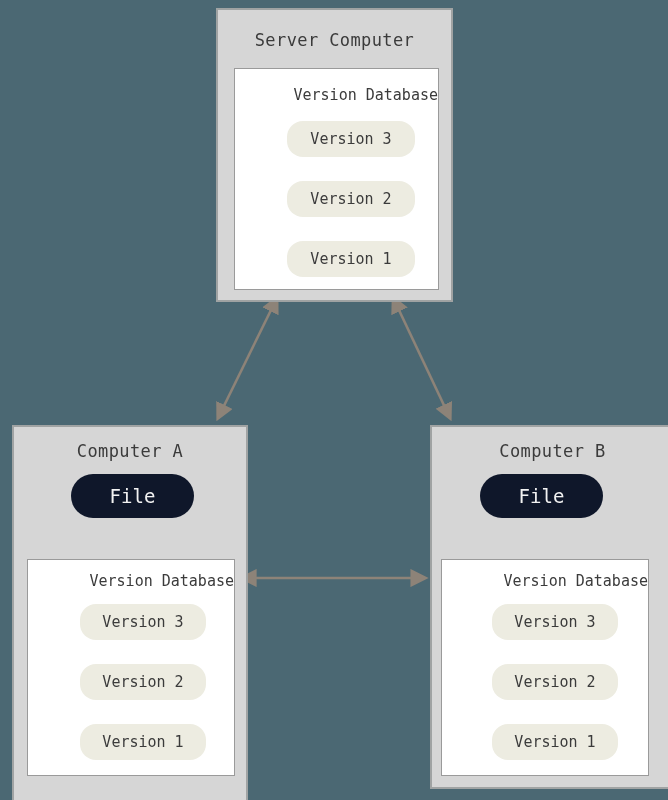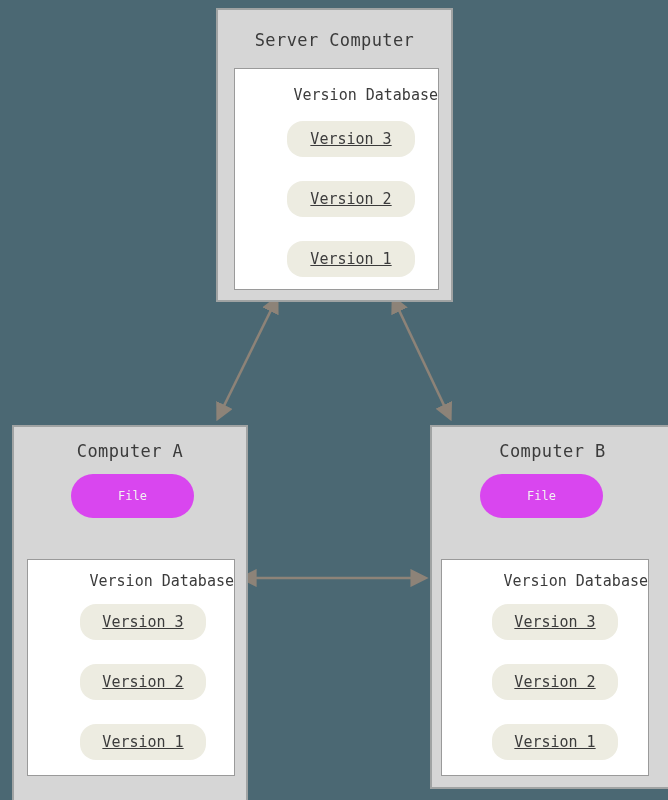--- a/index.html
+++ b/index.html
@@ -64,33 +64,32 @@
     position: absolute;
     background: #edece1;
     border-radius: 16px;
     color: #3b3b3b;
     display: flex;
     align-items: center;
     justify-content: center;
     font-size: 15px;
     white-space: nowrap;
     box-sizing: border-box;
-    text-decoration: underline;
   }
 
   
   .file-pill {
     position: absolute;
-    background: #d946ef;
+    background: #0f172a;
     border-radius: 22px;
     color: #f2f2f2;
     display: flex;
     align-items: center;
     justify-content: center;
-    font-size: 12px;
+    font-size: 19px;
     white-space: nowrap;
     box-sizing: border-box;
     text-align: center;
   }
 
   
   #server-panel { left: 216px; top: 8px; width: 237px; height: 294px; padding-left: 21px; }
   #server-title { position: absolute; left: 0; top: 20px; width: 100%; }
   #server-vdb { left: 16px; top: 58px; width: 205px; height: 222px; }
   #server-vdb-title { position: absolute; left: 0; top: 17px; width: 100%; }

